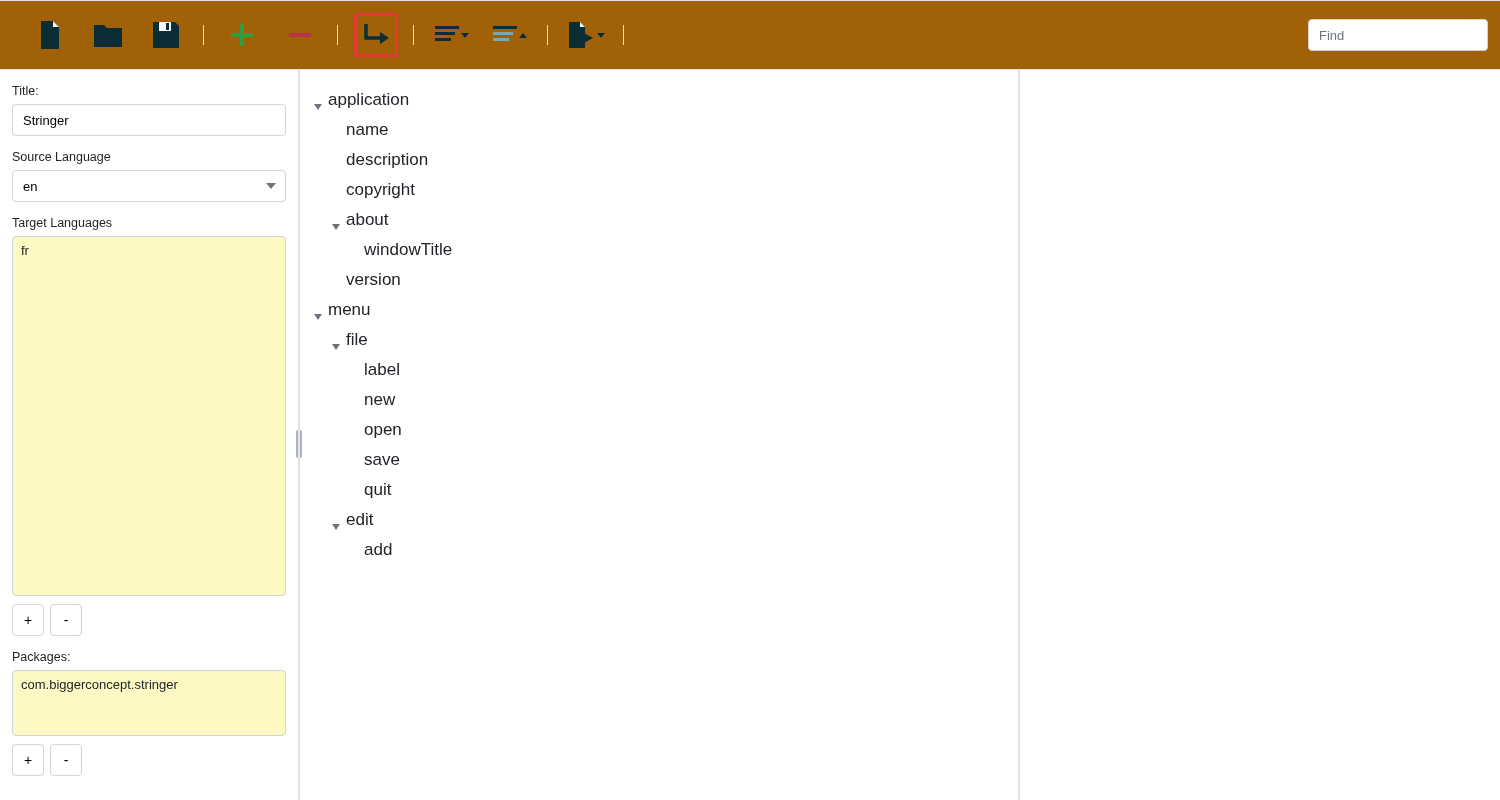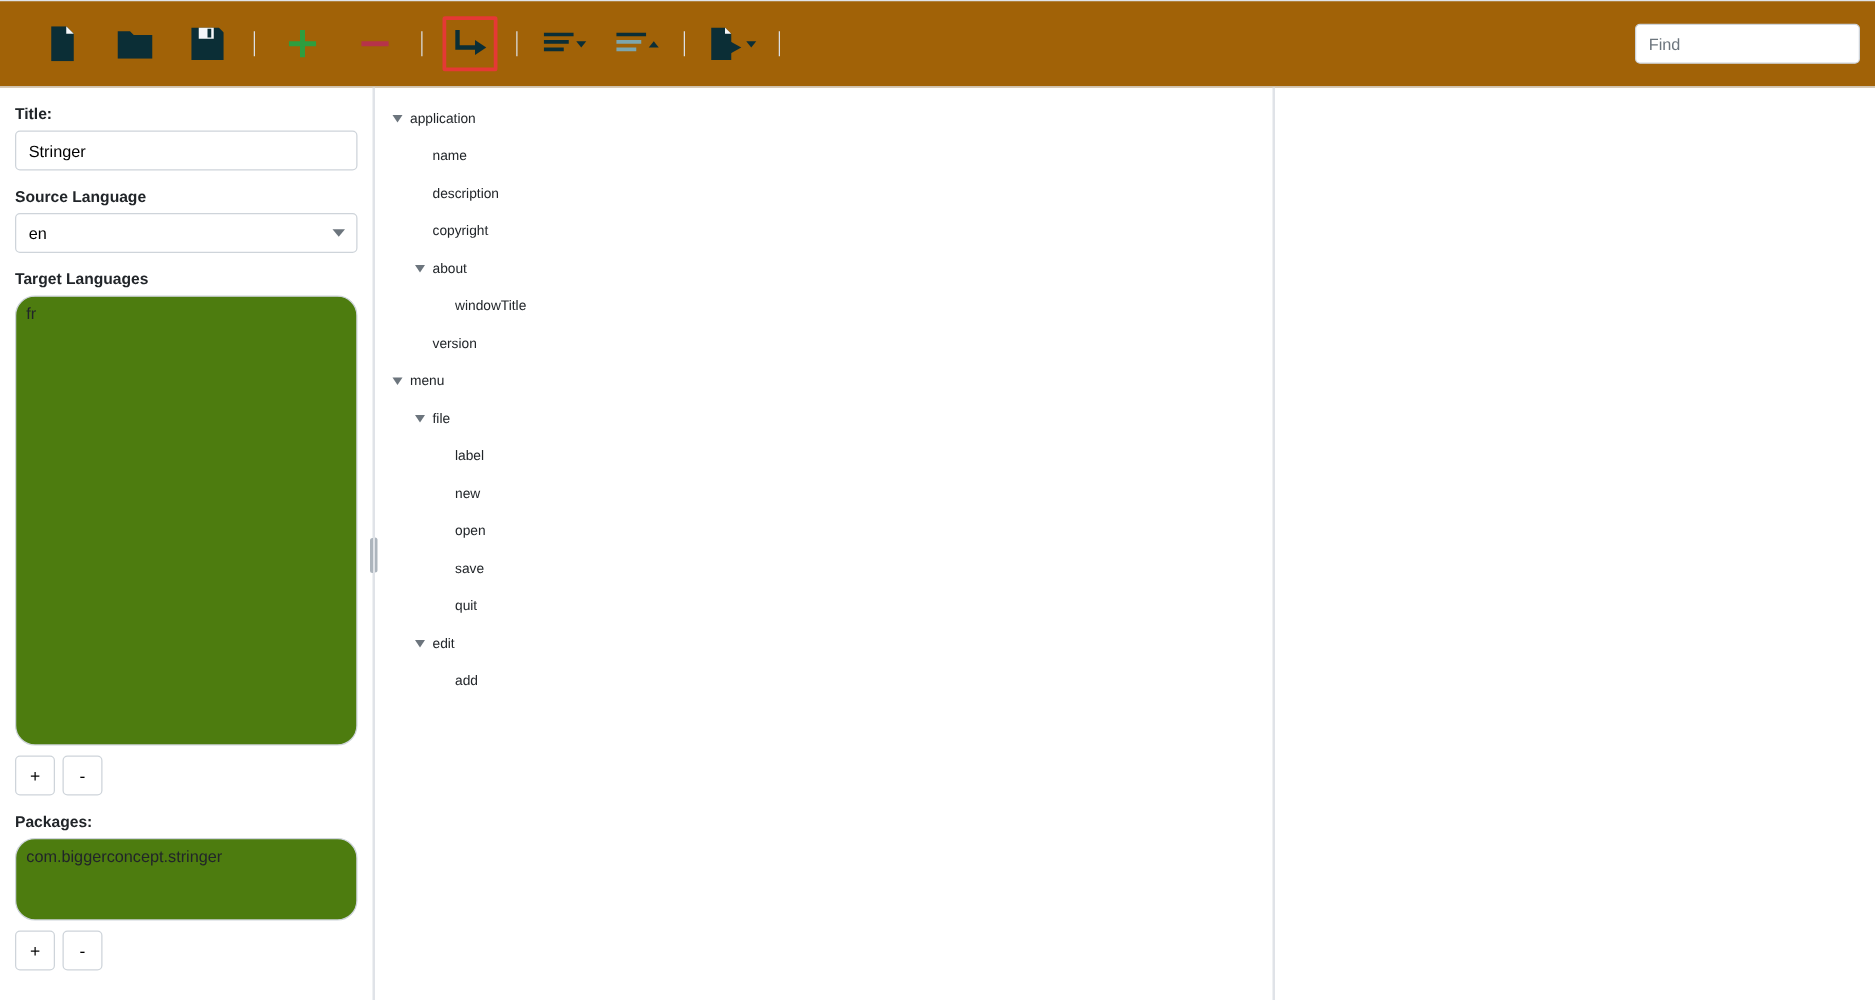--- a/index.html
+++ b/index.html
@@ -10,32 +10,32 @@
 .tbgroup:last-of-type::after { display: none; }
 .tbtn { width: 44px; height: 44px; display: flex; align-items: center; justify-content: center; cursor: pointer; border-radius: 4px; }
 .highlighted { border: 3px solid #e53935; border-radius: 2px; }
 .toolbar-spacer { flex: 1; }
 .find-box { width: 180px; height: 32px; border: 1px solid #ced4da; border-radius: 4px; padding: 0 10px; font-size: 13px; color: #6c757d; }
 .find-box::placeholder { color: #6c757d; }
 .main { display: flex; height: calc(800px - 70px); }
 .panel-left { width: 300px; border-right: 2px solid #e0e3e8; padding: 14px 12px; overflow-y: auto; position: relative; }
 .panel-mid { flex: 1; border-right: 2px solid #e0e3e8; padding: 10px 6px; overflow-y: auto; position: relative; }
 .panel-right { width: 480px; padding: 10px; }
-.flabel { font-weight: 700; font-size: 12.5px; margin-bottom: 6px; display: block; color: #212529; }
+.flabel { font-weight: 400; font-size: 12.5px; margin-bottom: 6px; display: block; color: #212529; }
 .finput { width: 100%; height: 32px; border: 1px solid #ced4da; border-radius: 4px; padding: 14px 10px; font-size: 13px; margin-bottom: 14px; }
 .fselect { width: 100%; height: 32px; border: 1px solid #ced4da; border-radius: 4px; padding: 0 10px; font-size: 13px; margin-bottom: 14px; background: #fff; appearance: none; position: relative; }
 .select-wrap { position: relative; margin-bottom: 14px; }
 .select-wrap::after { content: ""; position: absolute; right: 10px; top: 13px; width: 0; height: 0; border-left: 5px solid transparent; border-right: 5px solid transparent; border-top: 6px solid #6c757d; pointer-events: none; }
 .select-wrap .fselect { margin-bottom: 0; }
-.flist { width: 100%; border: 1px solid #ced4da; border-radius: 16px; padding: 6px 8px; font-size: 13px; margin-bottom: 8px; background: #4d7c0f; }
+.flist { width: 100%; border: 1px solid #ced4da; border-radius: 4px; padding: 6px 8px; font-size: 13px; margin-bottom: 8px; background: #fef9c3; }
 .flist.tall { height: 360px; }
 .flist.short { height: 66px; }
 .btnrow { display: flex; gap: 6px; margin-bottom: 14px; }
 .smbtn { width: 32px; height: 32px; border: 1px solid #ced4da; border-radius: 4px; background: #fff; cursor: pointer; font-size: 14px; display: flex; align-items: center; justify-content: center; }
-.tree-node { display: flex; align-items: center; height: 30px; font-size: 11px; cursor: pointer; }
+.tree-node { display: flex; align-items: flex-end; height: 30px; font-size: 17px; cursor: pointer; }
 .tree-ind { display: inline-block; }
 .tree-caret { width: 0; height: 0; border-left: 4px solid transparent; border-right: 4px solid transparent; border-top: 6px solid #6c757d; margin-right: 6px; flex-shrink: 0; }
 .grip { position: absolute; width: 6px; height: 28px; background: #adb5bd; border-radius: 2px; top: 360px; }
 .grip.left { right: -4px; }
 .grip.right { left: -4px; }
 svg { display: block; }
 .combo { display: flex; align-items: center; gap: 2px; }
 .caret-sm { width: 0; height: 0; border-left: 4px solid transparent; border-right: 4px solid transparent; }
 .caret-sm.down { border-top: 5px solid #0b2e36; }
 .caret-sm.up { border-bottom: 5px solid #0b2e36; }

